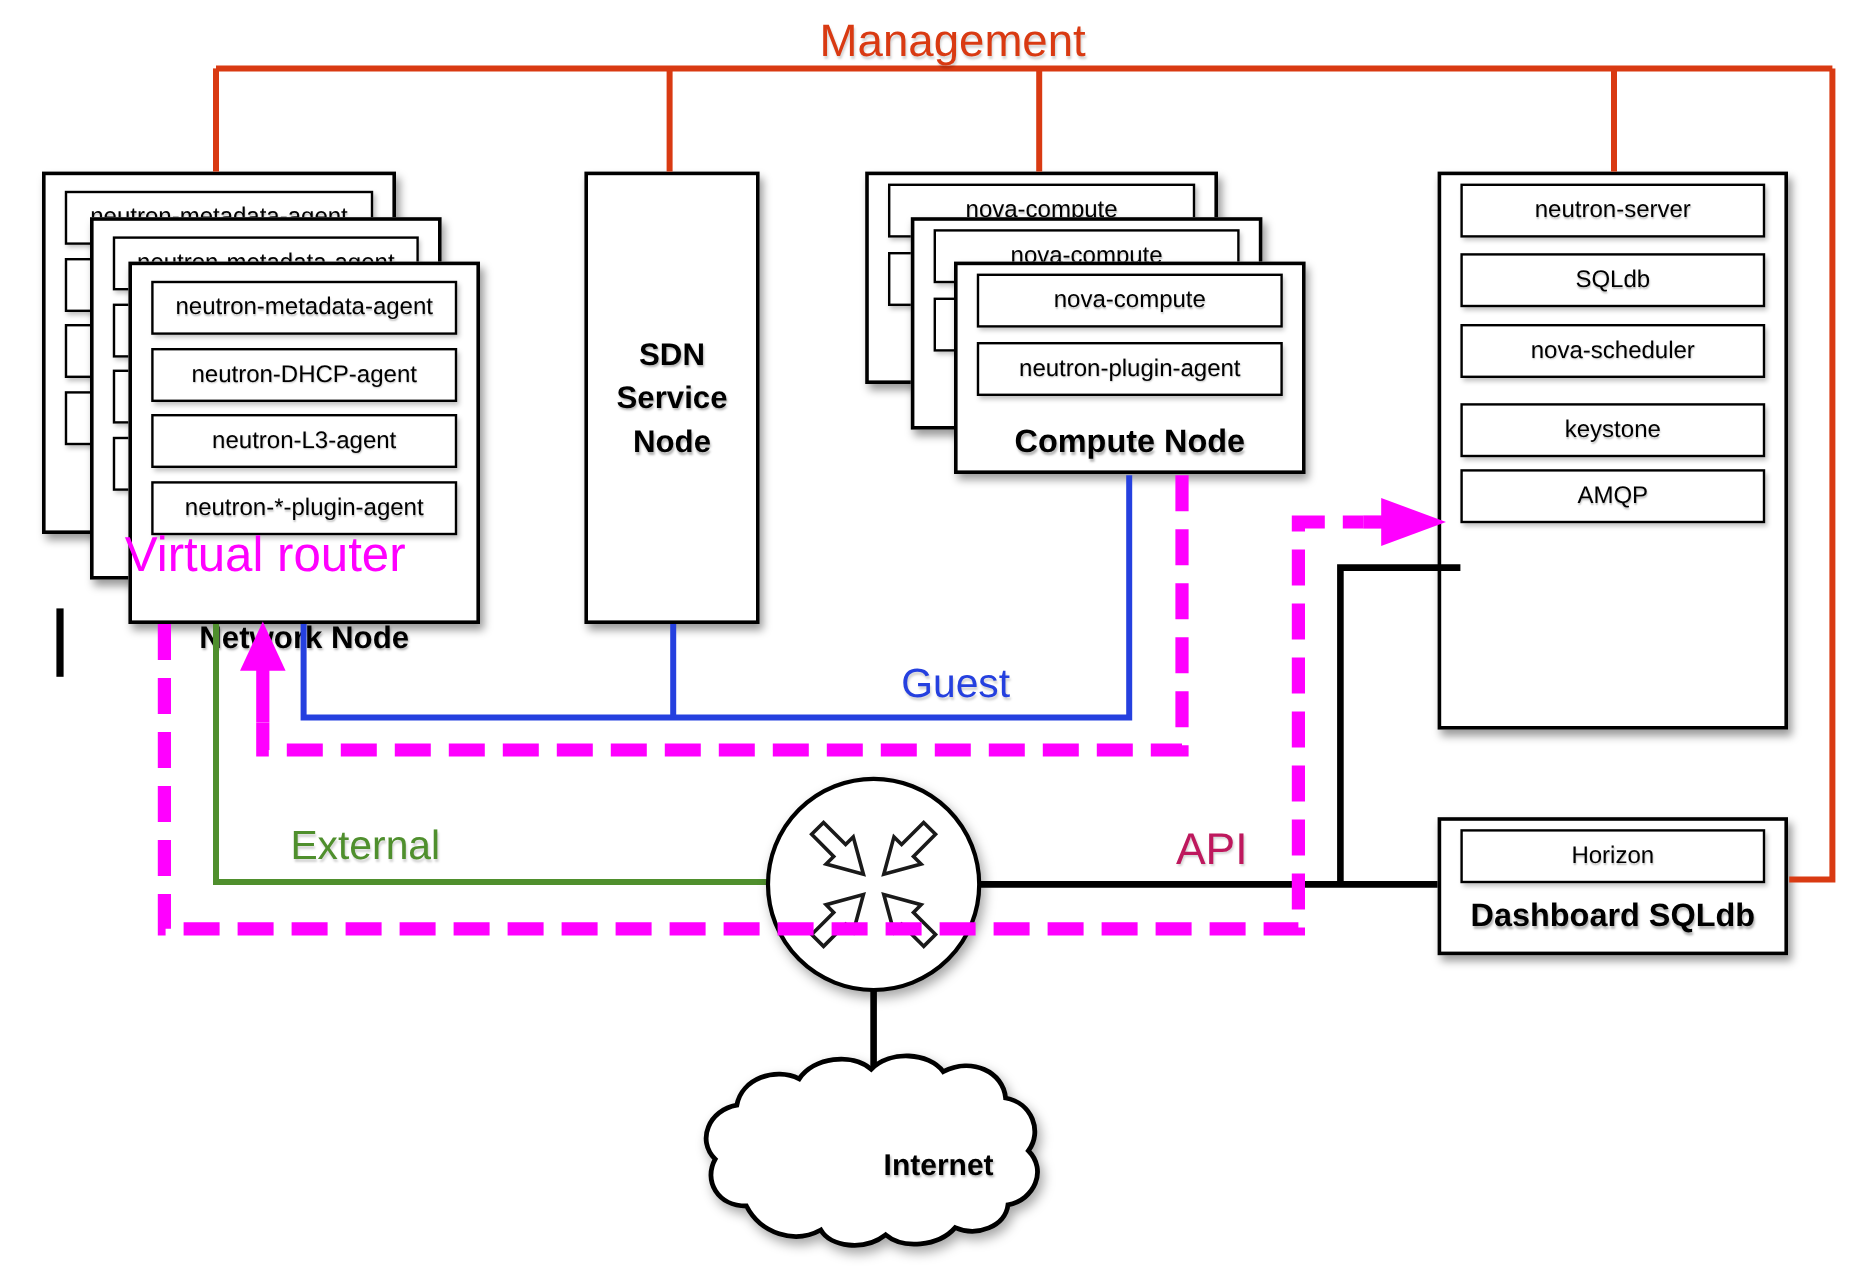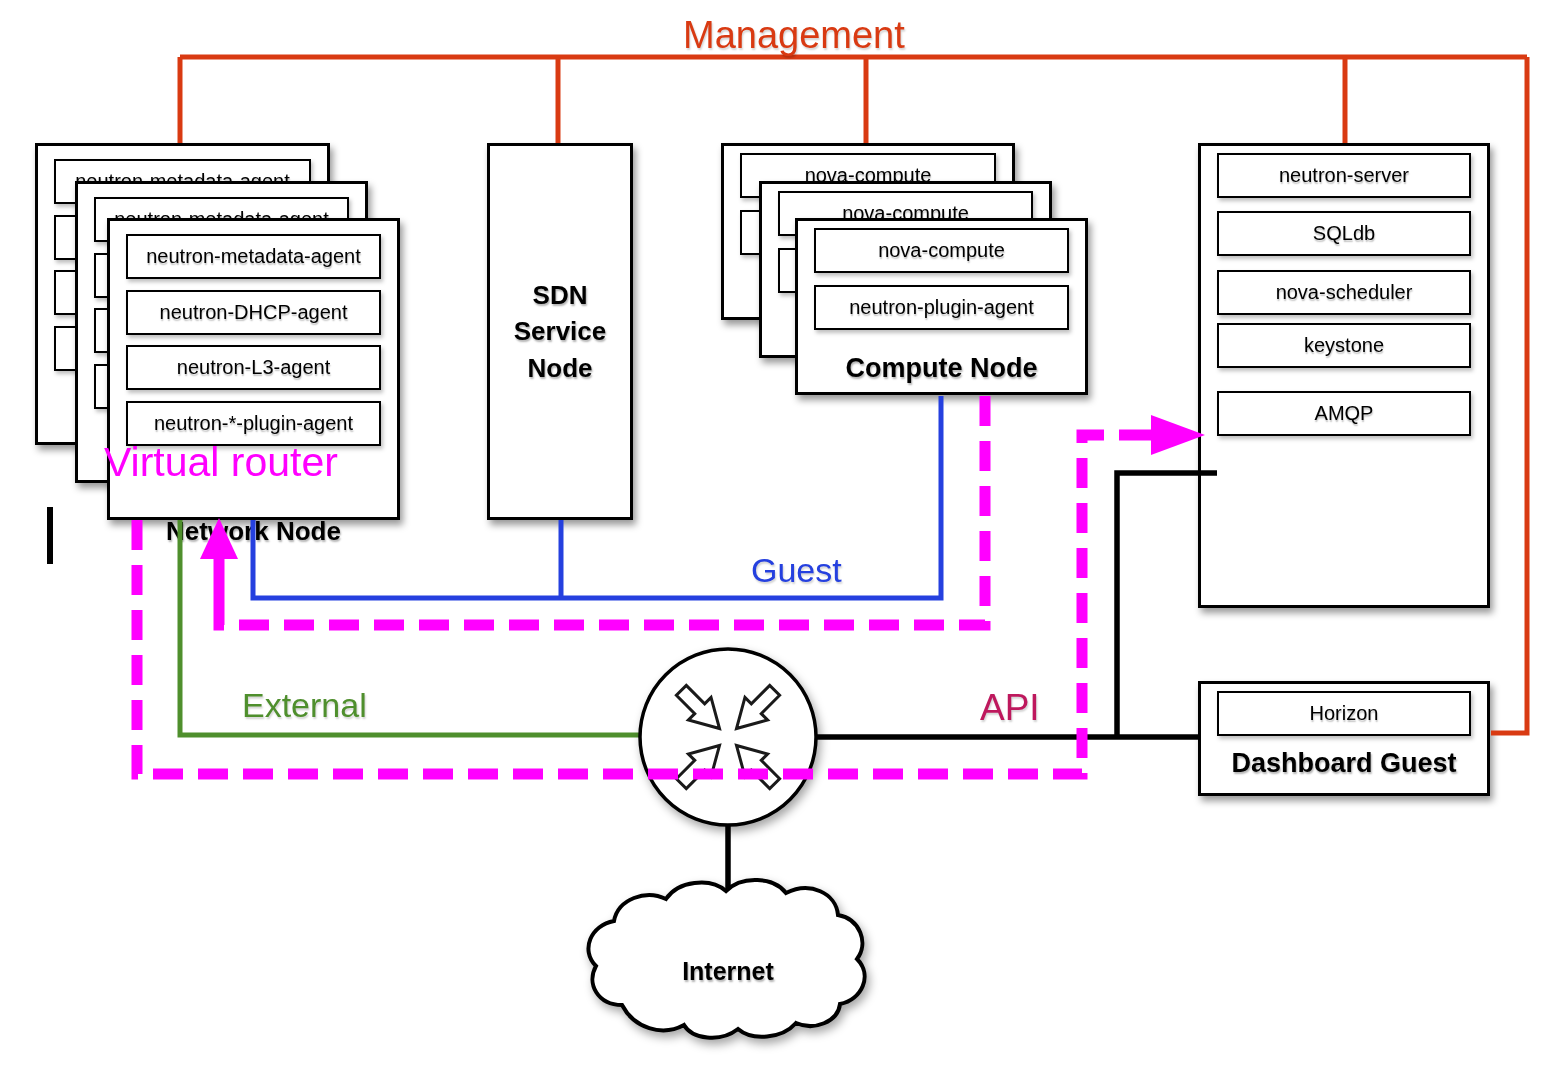--- a/index.html
+++ b/index.html
@@ -67,27 +67,27 @@
   <div class="node" style="left:795px;top:218px;width:293px;height:177px">
     <div class="svc" style="top:7px">nova-compute</div>
     <div class="svc" style="top:64px">neutron-plugin-agent</div>
     <div class="title" style="top:131px;font-size:27px">Compute Node</div>
   </div>
 
   <div class="node" style="left:1198px;top:143px;width:292px;height:465px">
     <div class="svc" style="top:7px">neutron-server</div>
     <div class="svc" style="top:65px">SQLdb</div>
     <div class="svc" style="top:124px">nova-scheduler</div>
-    <div class="svc" style="top:177px">keystone</div>
+    <div class="svc" style="top:190px">keystone</div>
     <div class="svc" style="top:245px">AMQP</div>
   </div>
 
   <div class="node" style="left:1198px;top:681px;width:292px;height:115px">
     <div class="svc" style="top:7px">Horizon</div>
-    <div class="title" style="top:63px;font-size:27px">Dashboard Guest</div>
+    <div class="title" style="top:63px;font-size:27px">Dashboard SQLdb</div>
   </div>
 
   <svg class="overlay" width="1562" height="1073" viewBox="0 0 1562 1073">
 
     <g fill="none" stroke-width="5" stroke="#D93A12">
       <line x1="180" y1="57" x2="1527" y2="57"></line>
       <line x1="180" y1="57" x2="180" y2="143"></line>
       <line x1="558" y1="57" x2="558" y2="143"></line>
       <line x1="866" y1="57" x2="866" y2="143"></line>
       <line x1="1345" y1="57" x2="1345" y2="143"></line>
@@ -137,15 +137,15 @@
       <polyline points="137,520 137,774 1082,774 1082,435 1136,435" fill="none" stroke-width="11" stroke-dasharray="30 15" stroke="#FF00FF"></polyline>
       <line x1="1136" y1="435" x2="1152" y2="435" stroke-width="11" stroke="#FF00FF"></line>
       <polygon points="1205,435 1151,415 1151,455" fill="#FF00FF"></polygon>
     </g>
   </svg>
 
   <div class="flow-label" style="left: 683px; top: 14px; font-size: 38px; color: rgb(217, 58, 18);">Management</div>
   <div class="flow-label" style="left: 751px; top: 551px; font-size: 34px; color: rgb(37, 64, 223);">Guest</div>
   <div class="flow-label" style="left: 242px; top: 686px; font-size: 34px; color: rgb(79, 143, 45);">External</div>
   <div class="flow-label" style="left: 980px; top: 687px; font-size: 37px; color: #be185d;">API</div>
-  <div class="flow-label" style="left:628px;top:957px;width:200px;text-align:center;font-size:25px;font-weight:bold;text-shadow:1px 2px 2px rgba(0,0,0,0.3)">Internet</div>
+  <div class="flow-label" style="left:628px;top:957px;width:200px;text-align:right;font-size:25px;font-weight:bold;text-shadow:1px 2px 2px rgba(0,0,0,0.3)">Internet</div>
 
 </div>
 
 </body></html>

